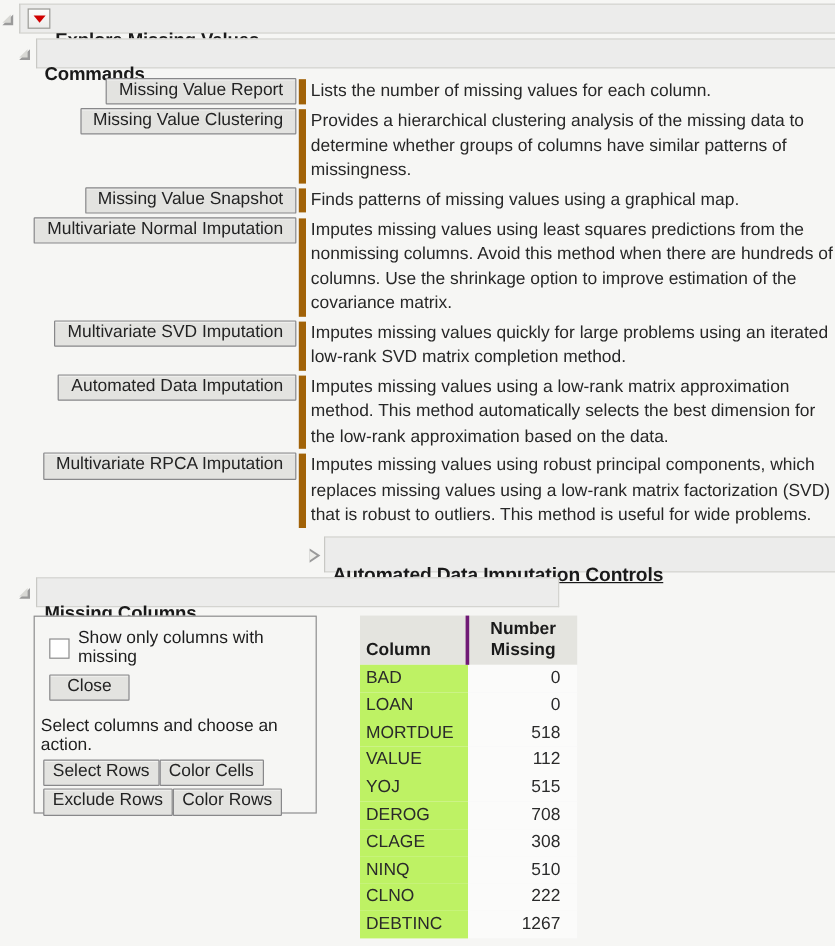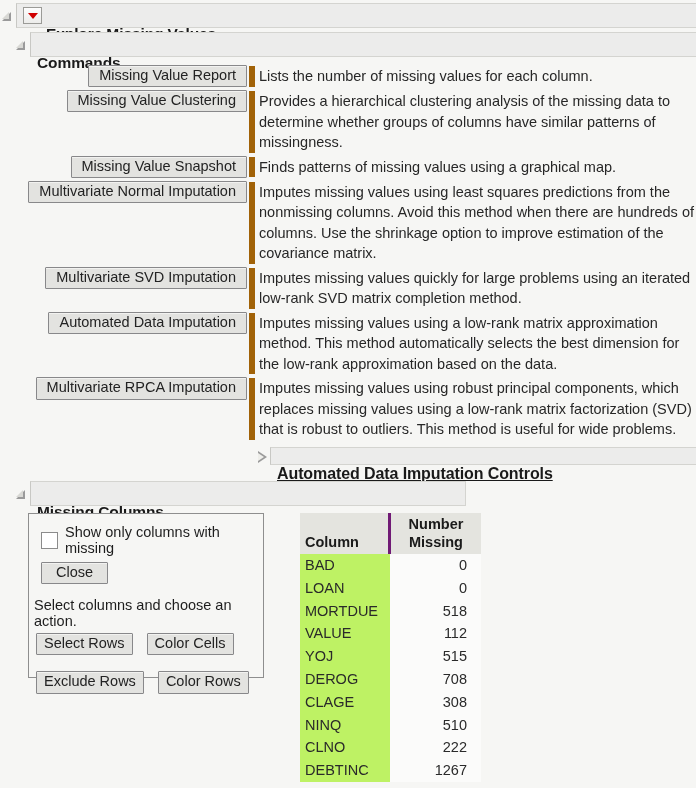--- a/index.html
+++ b/index.html
@@ -168,21 +168,21 @@
 
   
   #adi-row {
     position: absolute;
     left: 254px; top: 447px;
     width: 442px;
   }
   #adi-row .hdr-bar {
     flex: 1;
     border-right: none;
-    height: 18px;
+    height: 30px;
     text-decoration: underline;
   }
   #adi-row .hdr-title { font-size: 16px; }
 
   
   #mc-row {
     position: absolute;
     left: 14px; top: 481px;
     width: 452px;
   }
@@ -222,22 +222,22 @@
   #mc-hint {
     font-size: 14.5px;
     color: #1d1d1d;
     padding-left: 5px;
     margin-top: 13px;
     margin-bottom: 4px;
   }
   .actrow {
     display: flex;
     padding-left: 7px;
-    gap: 14px;
-    margin-bottom: 16px;
+    gap: 0;
+    margin-bottom: 2px;
   }
   .actrow .btn { padding: 2px 7px 3px 7px; }
 
   
   #mc-table {
     position: absolute;
     left: 300px; top: 513px;
     font-size: 14.5px;
   }
   #mc-table table { border-collapse: collapse; }

